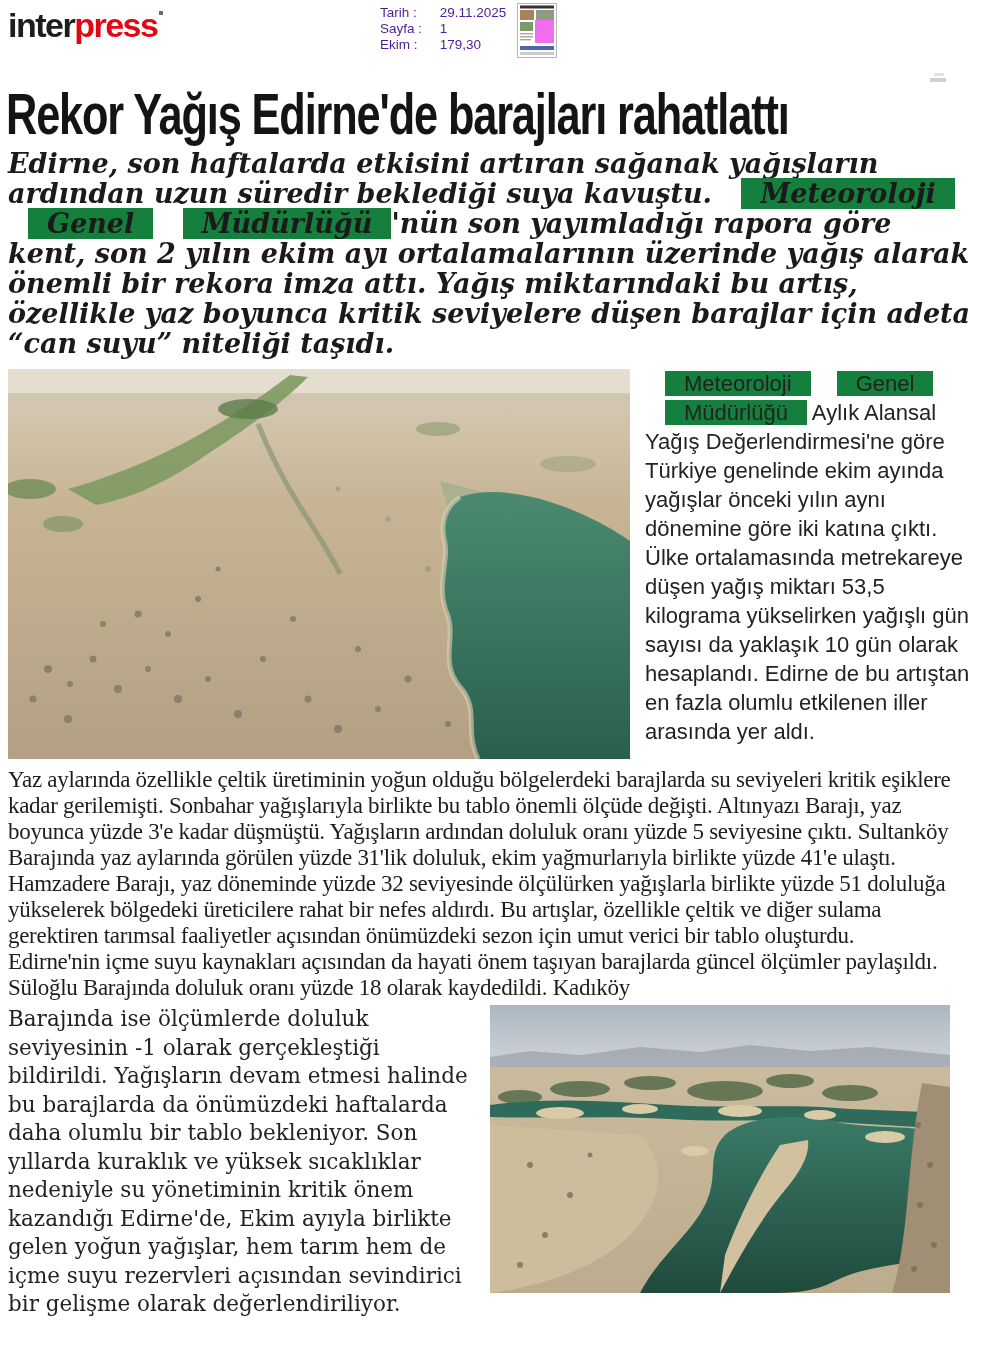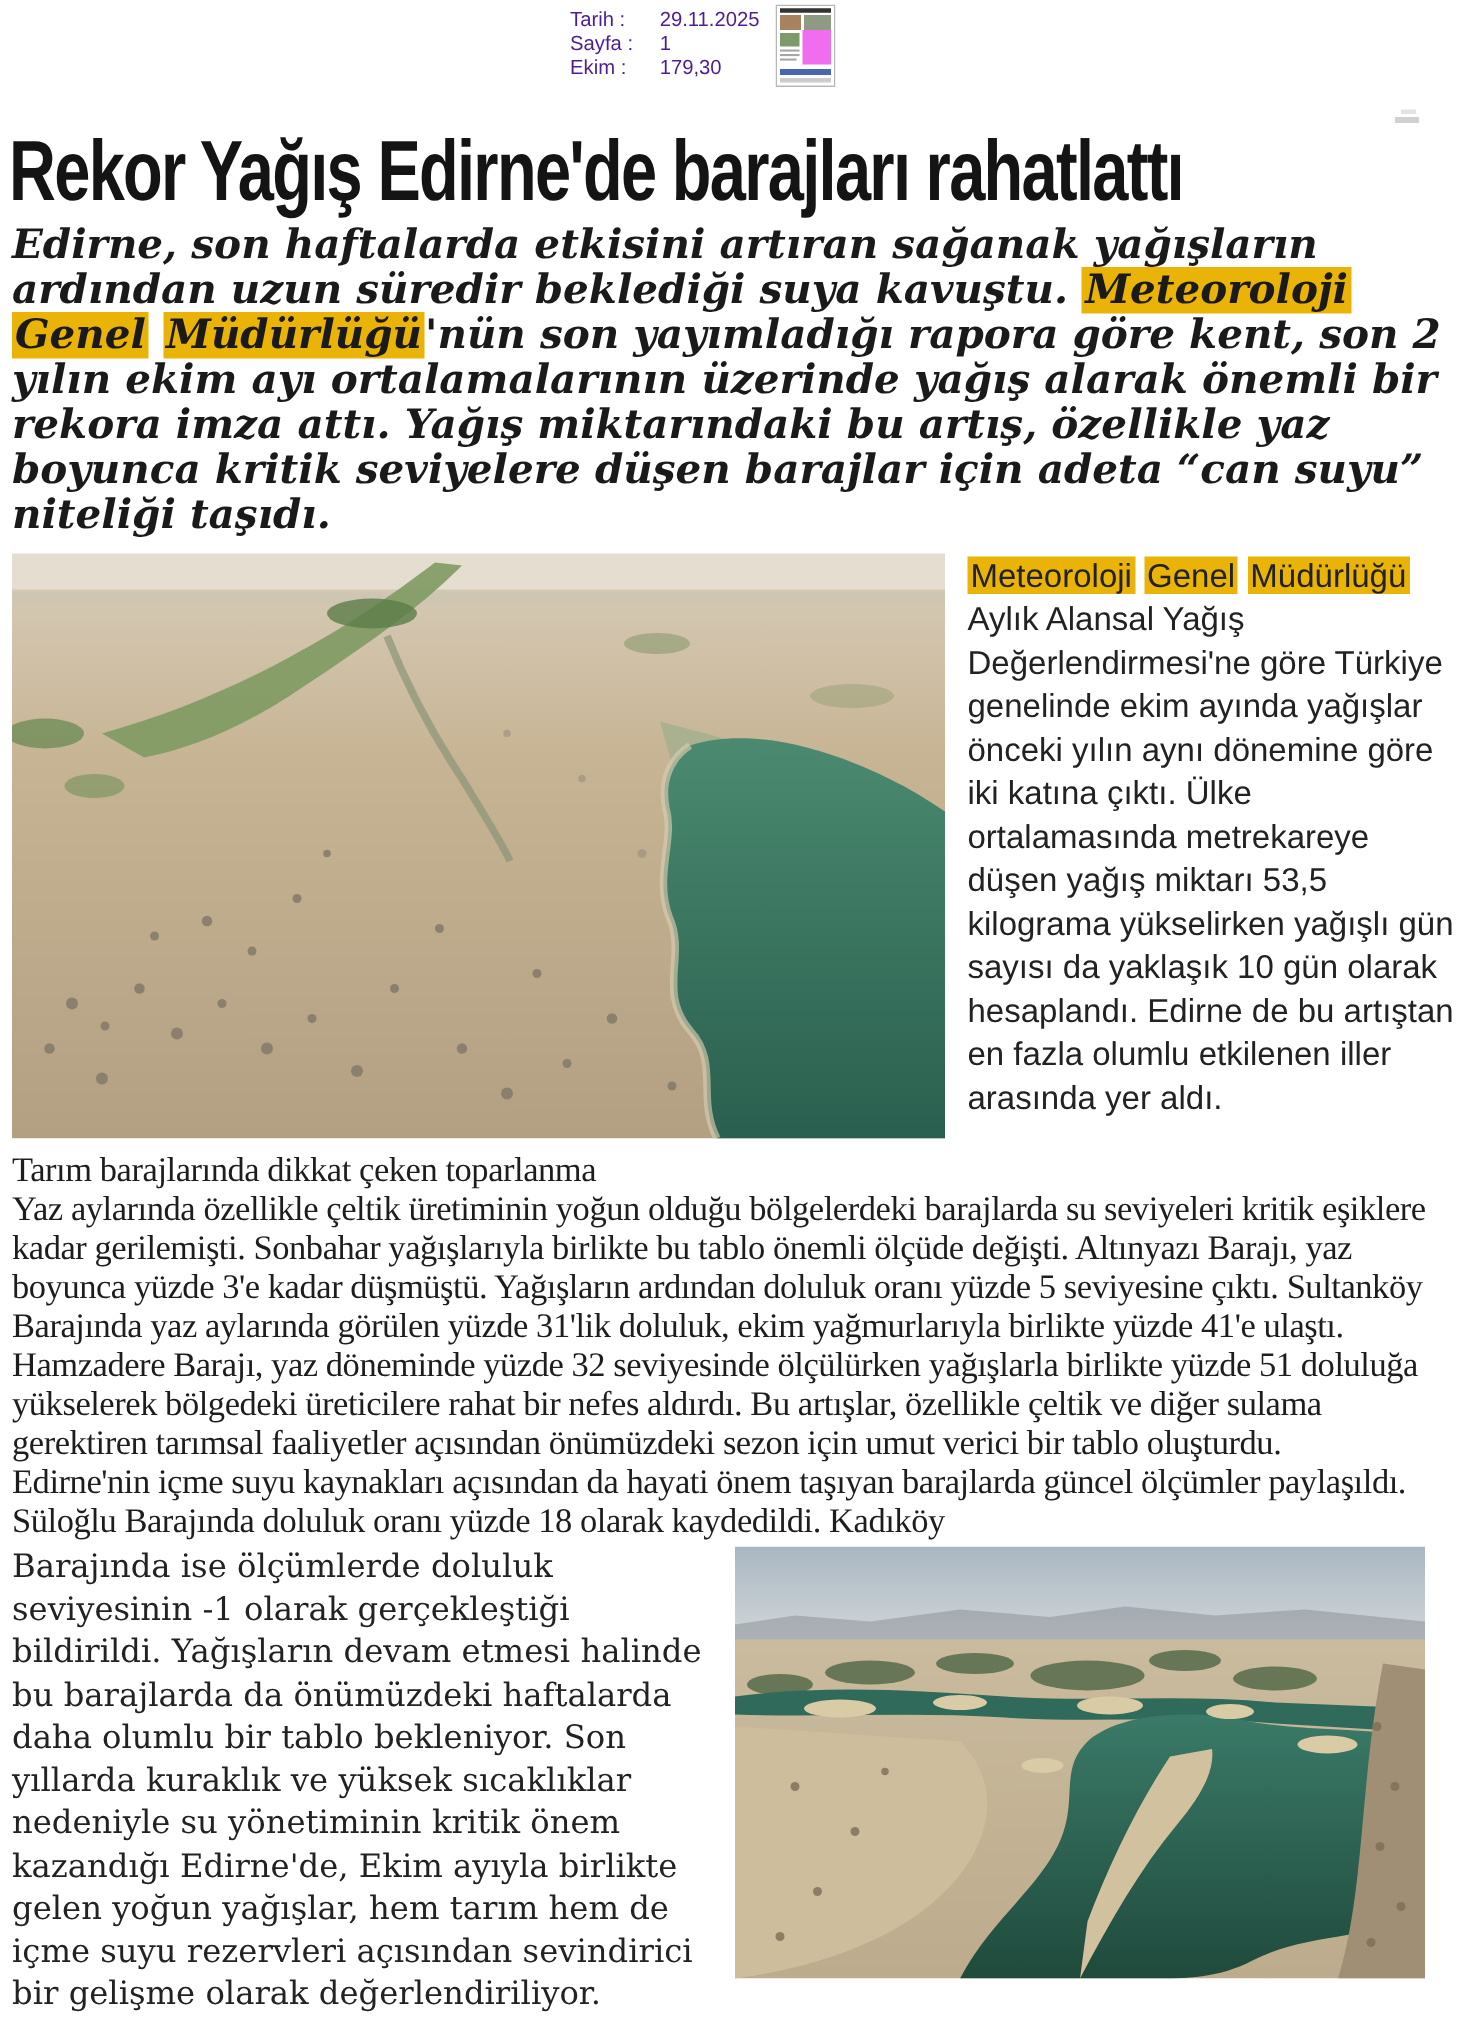--- a/index.html
+++ b/index.html
@@ -26,21 +26,21 @@
   .artifact i:first-child{width:10px;margin-left:4px;height:3px;background:#c2c2c2;}
 
   
   .headline{margin:15px 0 0 6px;font-family:"Liberation Sans",sans-serif;font-weight:bold;
             font-size:57px;line-height:58px;letter-spacing:-1.5px;color:#141414;
             white-space:nowrap;transform:scaleX(.76);transform-origin:left top;}
 
   
   .lead{margin:6px 8px 0 8px;width:966px;font-family:"DejaVu Serif",serif;
         font-style:italic;font-weight:bold;font-size:27px;line-height:30px;color:#1a1a1a;}
-  .hl{background:#eab308;padding:0 2px;}
+  .hl{background:#15803d;padding:0 19px;margin-left:20px;}
 
   
   .row1{display:flex;margin:10px 0 0 8px;width:966px;}
   .photo1{width:622px;height:390px;flex:0 0 auto;}
   .sidecol{margin-left:15px;width:330px;font-family:Liberation Sans, sans-serif;
            font-size:22px;line-height:29px;color:#222;}
 
   
   .body1{margin:8px 8px 0 8px;width:966px;font-size:23px;line-height:26px;
          letter-spacing:-.3px;color:#1d1d1d;}
@@ -53,20 +53,23 @@
            line-height:28.5px;color:#222;}
   .photo2{width:460px;height:288px;margin-left:6px;flex:0 0 auto;}
   svg{display:block;}
 </style>
 </head>
 <body>
 
 <div class="page">
 
   <div class="header">
+    <div class="logo">
+      <span class="inter">inter</span><span class="press">press</span><span class="tm"></span>
+    </div>
 
 
     <div class="meta">
       <div class="row">
         <span class="lbl">Tarih :</span>
         <span>29.11.2025</span>
       </div>
       <div class="row">
         <span class="lbl">Sayfa :</span>
         <span>1</span>
@@ -171,21 +174,20 @@
 
     <div class="sidecol">
       <span class="hl">Meteoroloji</span>
       <span class="hl">Genel</span>
       <span class="hl">Müdürlüğü</span>
       <span>Aylık Alansal Yağış Değerlendirmesi'ne göre Türkiye genelinde ekim ayında yağışlar önceki yılın aynı dönemine göre iki katına çıktı. Ülke ortalamasında metrekareye düşen yağış miktarı 53,5 kilograma yükselirken yağışlı gün sayısı da yaklaşık 10 gün olarak hesaplandı. Edirne de bu artıştan en fazla olumlu etkilenen iller arasında yer aldı.</span>
     </div>
   </div>
 
   <div class="body1">
-    <p class="subhead">Tarım barajlarında dikkat çeken toparlanma</p>
     <p>Yaz aylarında özellikle çeltik üretiminin yoğun olduğu bölgelerdeki barajlarda su seviyeleri kritik eşiklere kadar gerilemişti. Sonbahar yağışlarıyla birlikte bu tablo önemli ölçüde değişti. Altınyazı Barajı, yaz boyunca yüzde 3'e kadar düşmüştü. Yağışların ardından doluluk oranı yüzde 5 seviyesine çıktı. Sultanköy Barajında yaz aylarında görülen yüzde 31'lik doluluk, ekim yağmurlarıyla birlikte yüzde 41'e ulaştı. Hamzadere Barajı, yaz döneminde yüzde 32 seviyesinde ölçülürken yağışlarla birlikte yüzde 51 doluluğa yükselerek bölgedeki üreticilere rahat bir nefes aldırdı. Bu artışlar, özellikle çeltik ve diğer sulama gerektiren tarımsal faaliyetler açısından önümüzdeki sezon için umut verici bir tablo oluşturdu.</p>
     <p>Edirne'nin içme suyu kaynakları açısından da hayati önem taşıyan barajlarda güncel ölçümler paylaşıldı. Süloğlu Barajında doluluk oranı yüzde 18 olarak kaydedildi. Kadıköy</p>
   </div>
 
   <div class="row2">
     <div class="wrapcol">
       <span>Barajında ise ölçümlerde doluluk seviyesinin -1 olarak gerçekleştiği bildirildi. Yağışların devam etmesi halinde bu barajlarda da önümüzdeki haftalarda daha olumlu bir tablo bekleniyor. Son yıllarda kuraklık ve yüksek sıcaklıklar nedeniyle su yönetiminin kritik önem kazandığı Edirne'de, Ekim ayıyla birlikte gelen yoğun yağışlar, hem tarım hem de içme suyu rezervleri açısından sevindirici bir gelişme olarak değerlendiriliyor.</span>
       
     </div>
 

